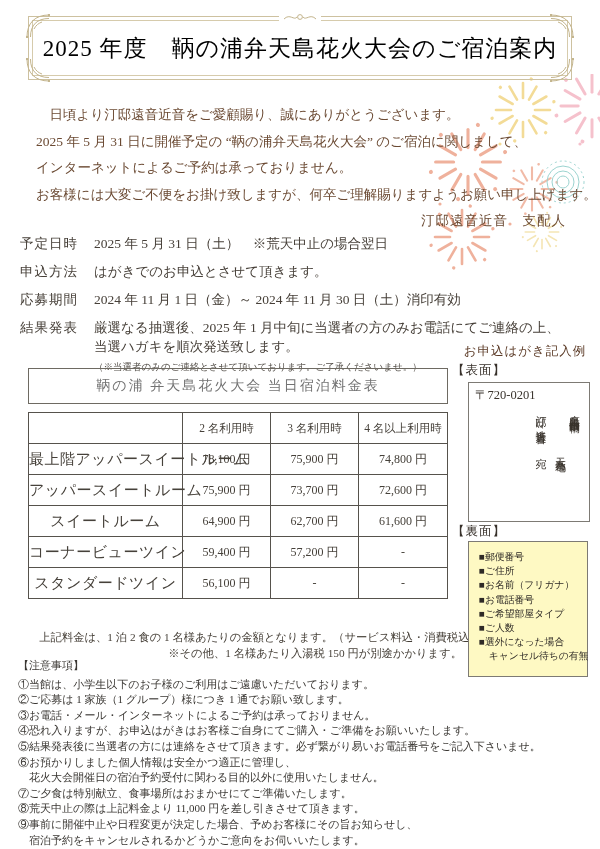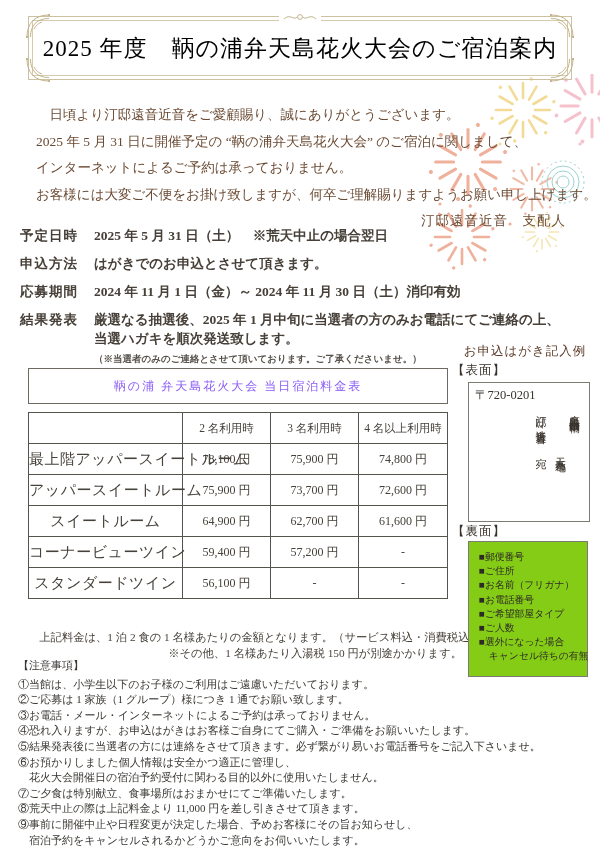--- a/index.html
+++ b/index.html
@@ -27,31 +27,31 @@
 
   
   .fireworks { left:420px; top:74px; width:180px; height:200px; z-index:0; opacity:.92; pointer-events:none; }
 
   
   .greeting { left:36px; top:102px; width:560px; z-index:1; font-size:13.5px; line-height:26.5px; color:#6b4a33; }
   .greeting div { white-space:nowrap; }
   .signature { text-align:right; padding-right:30px; letter-spacing:1px; }
 
   
-  .schedule { left:20px; top:226px; width:540px; z-index:1; font-size:13.5px; color:#474039;font-weight:bold; }
+  .schedule { left:20px; top:234px; width:540px; z-index:1; font-size:13.5px; color:#474039; }
   .sched-row { display:flex; margin-bottom:9px; line-height:19px; }
   .sched-label { width:57px; flex:none; letter-spacing:1px; margin-right:17px; white-space:nowrap; }
   .sched-text { white-space:nowrap; }
   .sched-note { font-size:9.5px; color:#55504a; }
 
   
   .price-title-box {
     left:28px; top:368px; width:418px; height:34px; border:1px solid #6e6a62; z-index:1;
     display:flex; align-items:center; justify-content:center;
-    font-size:12px; letter-spacing:2px; color:#8b5cf6; white-space:nowrap;
+    font-size:14px; letter-spacing:2px; color:#737373; white-space:nowrap;
   }
   .price-table { left:28px; top:412px; z-index:1; border-collapse:collapse; table-layout:fixed; width:419px; font-size:12px; color:#46413a;border-radius:27px; }
   .price-table th, .price-table td { border:1px solid #56524c; text-align:center; padding:0; white-space:nowrap; }
   .price-table th { height:30px; font-weight:normal; font-size:11.5px; }
   .price-table td { height:30px; }
   .price-table td.room { font-size:15px; letter-spacing:0.5px;text-align:center; }
 
   .price-notes { left:28px; top:629px; width:434px; z-index:1; font-size:11.3px; color:#453f37; line-height:16px; }
   .price-notes .line1 { white-space:nowrap; }
   .price-notes .line2 { text-align:right; white-space:nowrap; }
@@ -64,21 +64,21 @@
   .front-box { left:468px; top:382px; width:120px; height:138px; border:1px solid #7d7a74; background:#fff; z-index:1; }
   .postal { position:absolute; left:6px; top:4px; font-size:12.5px; color:#39332c; white-space:nowrap;text-align:right; }
   .front-vert {
     position:absolute; top:24px; right:8px; height:110px;
     writing-mode:vertical-rl; text-orientation:upright;
     font-size:10.5px; color:#39332c; letter-spacing:1px;
   }
   .front-vert span { display:block; white-space:nowrap; }
   .addr-col2 { padding-top:42px; margin-left:5px; }
   .recipient-col { margin-left:11px; font-size:11px; }
-  .back-box { left:468px; top:541px; width:120px; height:136px; border:1px solid #7d7a74; background:#84cc16; z-index:1;
+  .back-box { left:468px; top:541px; width:120px; height:136px; border:1px solid #7d7a74; background:#fef9c3; z-index:1;
     padding:8px 0 0 10px; box-sizing:border-box; font-size:9.8px; line-height:14.2px; color:#2e2a26; }
   .back-box div { white-space:nowrap; }
 
   
   .notes { left:18px; top:658px; width:575px; z-index:1; font-size:11px; line-height:15.6px; color:#3a3733; }
   .notes-heading { margin-bottom:3px; }
   .notes div { white-space:nowrap; }
 </style>
 </head>
 <body>

